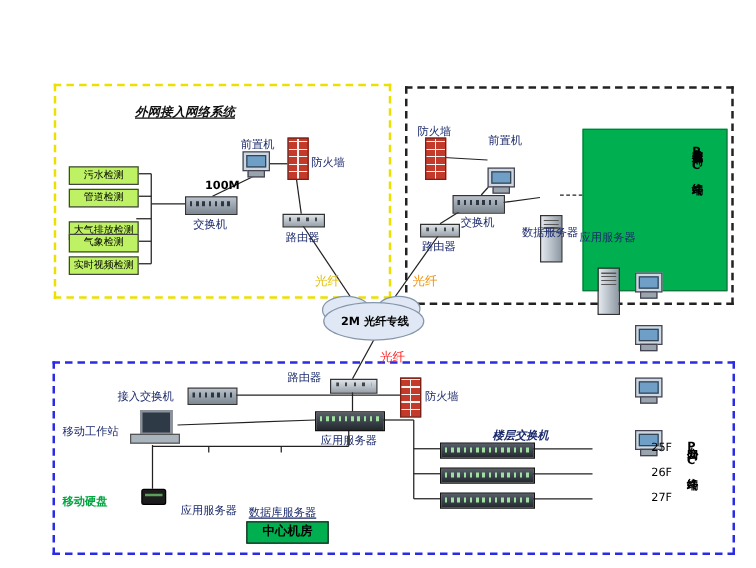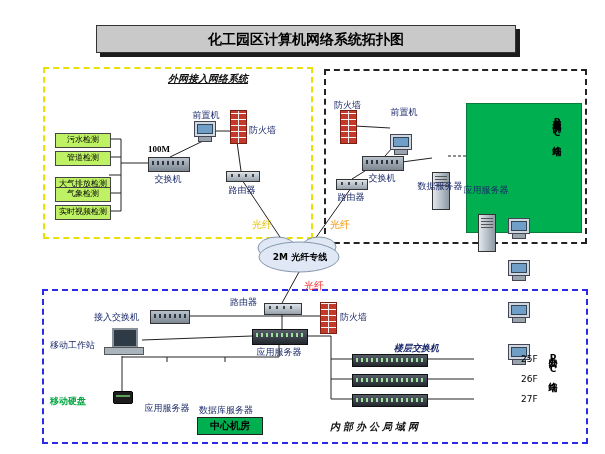--- a/index.html
+++ b/index.html
@@ -123,36 +123,35 @@
       <line x1="426" y1="379" x2="474" y2="379"></line>
       <line x1="426" y1="399" x2="474" y2="399"></line>
     </g>
     <g fill="#dfe8f4" stroke="#8496aa" stroke-width="1">
       <ellipse cx="277" cy="248" rx="19" ry="11"></ellipse>
       <ellipse cx="319" cy="247" rx="17" ry="10"></ellipse>
       <ellipse cx="299" cy="257" rx="40" ry="15"></ellipse>
     </g>
   </svg>
 
-  <div class="abs title-banner">化工园区计算机网络系统拓扑图</div>
 
   <div class="abs zone external"></div>
   <div class="abs zone dept"></div>
   <div class="abs zone lan"></div>
   <div class="abs green-panel"></div>
 
-  <div class="abs box-title" style="left:108px;top:72px;width:140px;text-align:right;">外网接入网络系统</div>
+  <div class="abs box-title" style="left:108px;top:83px;width:140px;text-align:left;">外网接入网络系统</div>
 
   <div class="abs sensor" style="top:133px;">污水检测</div>
   <div class="abs sensor" style="top:151px;">管道检测</div>
   <div class="abs sensor" style="top:177px;font-family:Liberation Serif, serif;">大气排放检测</div>
   <div class="abs sensor" style="top:187px;">气象检测</div>
   <div class="abs sensor" style="top:205px;">实时视频检测</div>
 
-  <div class="abs lbl bold blackl" style="left:148px;top:144px;font-family:Liberation Serif, serif;">100M</div>
+  <div class="abs lbl bold blackl" style="left:164px;top:144px;">100M</div>
   <div class="abs node icon-switch" style="left:148px;top:157px;width:40px;height:13px;"></div>
   <div class="abs lbl center" style="left:140px;top:173px;width:56px;">交换机</div>
 
   <div class="abs lbl center" style="left:188px;top:109px;width:36px;">前置机</div>
   <div class="abs node icon-pc" style="left:194px;top:121px;"></div>
 
   <div class="abs node icon-firewall" style="left:230px;top:110px;width:15px;height:32px;"></div>
   <div class="abs lbl" style="left:249px;top:124px;">防火墙</div>
 
   <div class="abs node icon-router" style="left:226px;top:171px;width:32px;height:9px;"></div>
@@ -206,30 +205,29 @@
   <div class="abs node icon-laptop" style="left:104px;top:328px;">
     <span class="lscreen"></span>
     <span class="lbase"></span>
   </div>
 
   <div class="abs node icon-hdd" style="left:113px;top:391px;width:18px;height:11px;"></div>
   <div class="abs lbl green-text" style="left:50px;top:395px;">移动硬盘</div>
 
   <div class="abs lbl center" style="left:144px;top:402px;width:46px;">应用服务器</div>
 
-  <div class="abs lbl center" style="left:198px;top:404px;width:56px;">数据库服务器</div>
+  <div class="abs lbl center" style="left:198px;top:404px;width:56px;text-decoration:underline;">数据库服务器</div>
 
   <div class="abs room-badge">中心机房</div>
 
   <div class="abs lbl bold" style="left:394px;top:342px;font-style:italic;">楼层交换机</div>
   <div class="abs node icon-switch dark" style="left:352px;top:354px;width:74px;height:11px;"></div>
   <div class="abs node icon-switch dark" style="left:352px;top:374px;width:74px;height:11px;"></div>
   <div class="abs node icon-switch dark" style="left:352px;top:394px;width:74px;height:11px;"></div>
 
   <div class="abs floor-lbl" style="left:521px;top:354px;">25F</div>
   <div class="abs floor-lbl" style="left:521px;top:374px;">26F</div>
   <div class="abs floor-lbl" style="left:521px;top:394px;">27F</div>
 
   <div class="abs vtext" style="left:546px;top:350px;height:84px;">办公网PC终端</div>
 
-  <div class="abs lan-name" style="left:330px;top:420px;">内部办公局域网</div>
 
 </div>
 
 </body></html>

